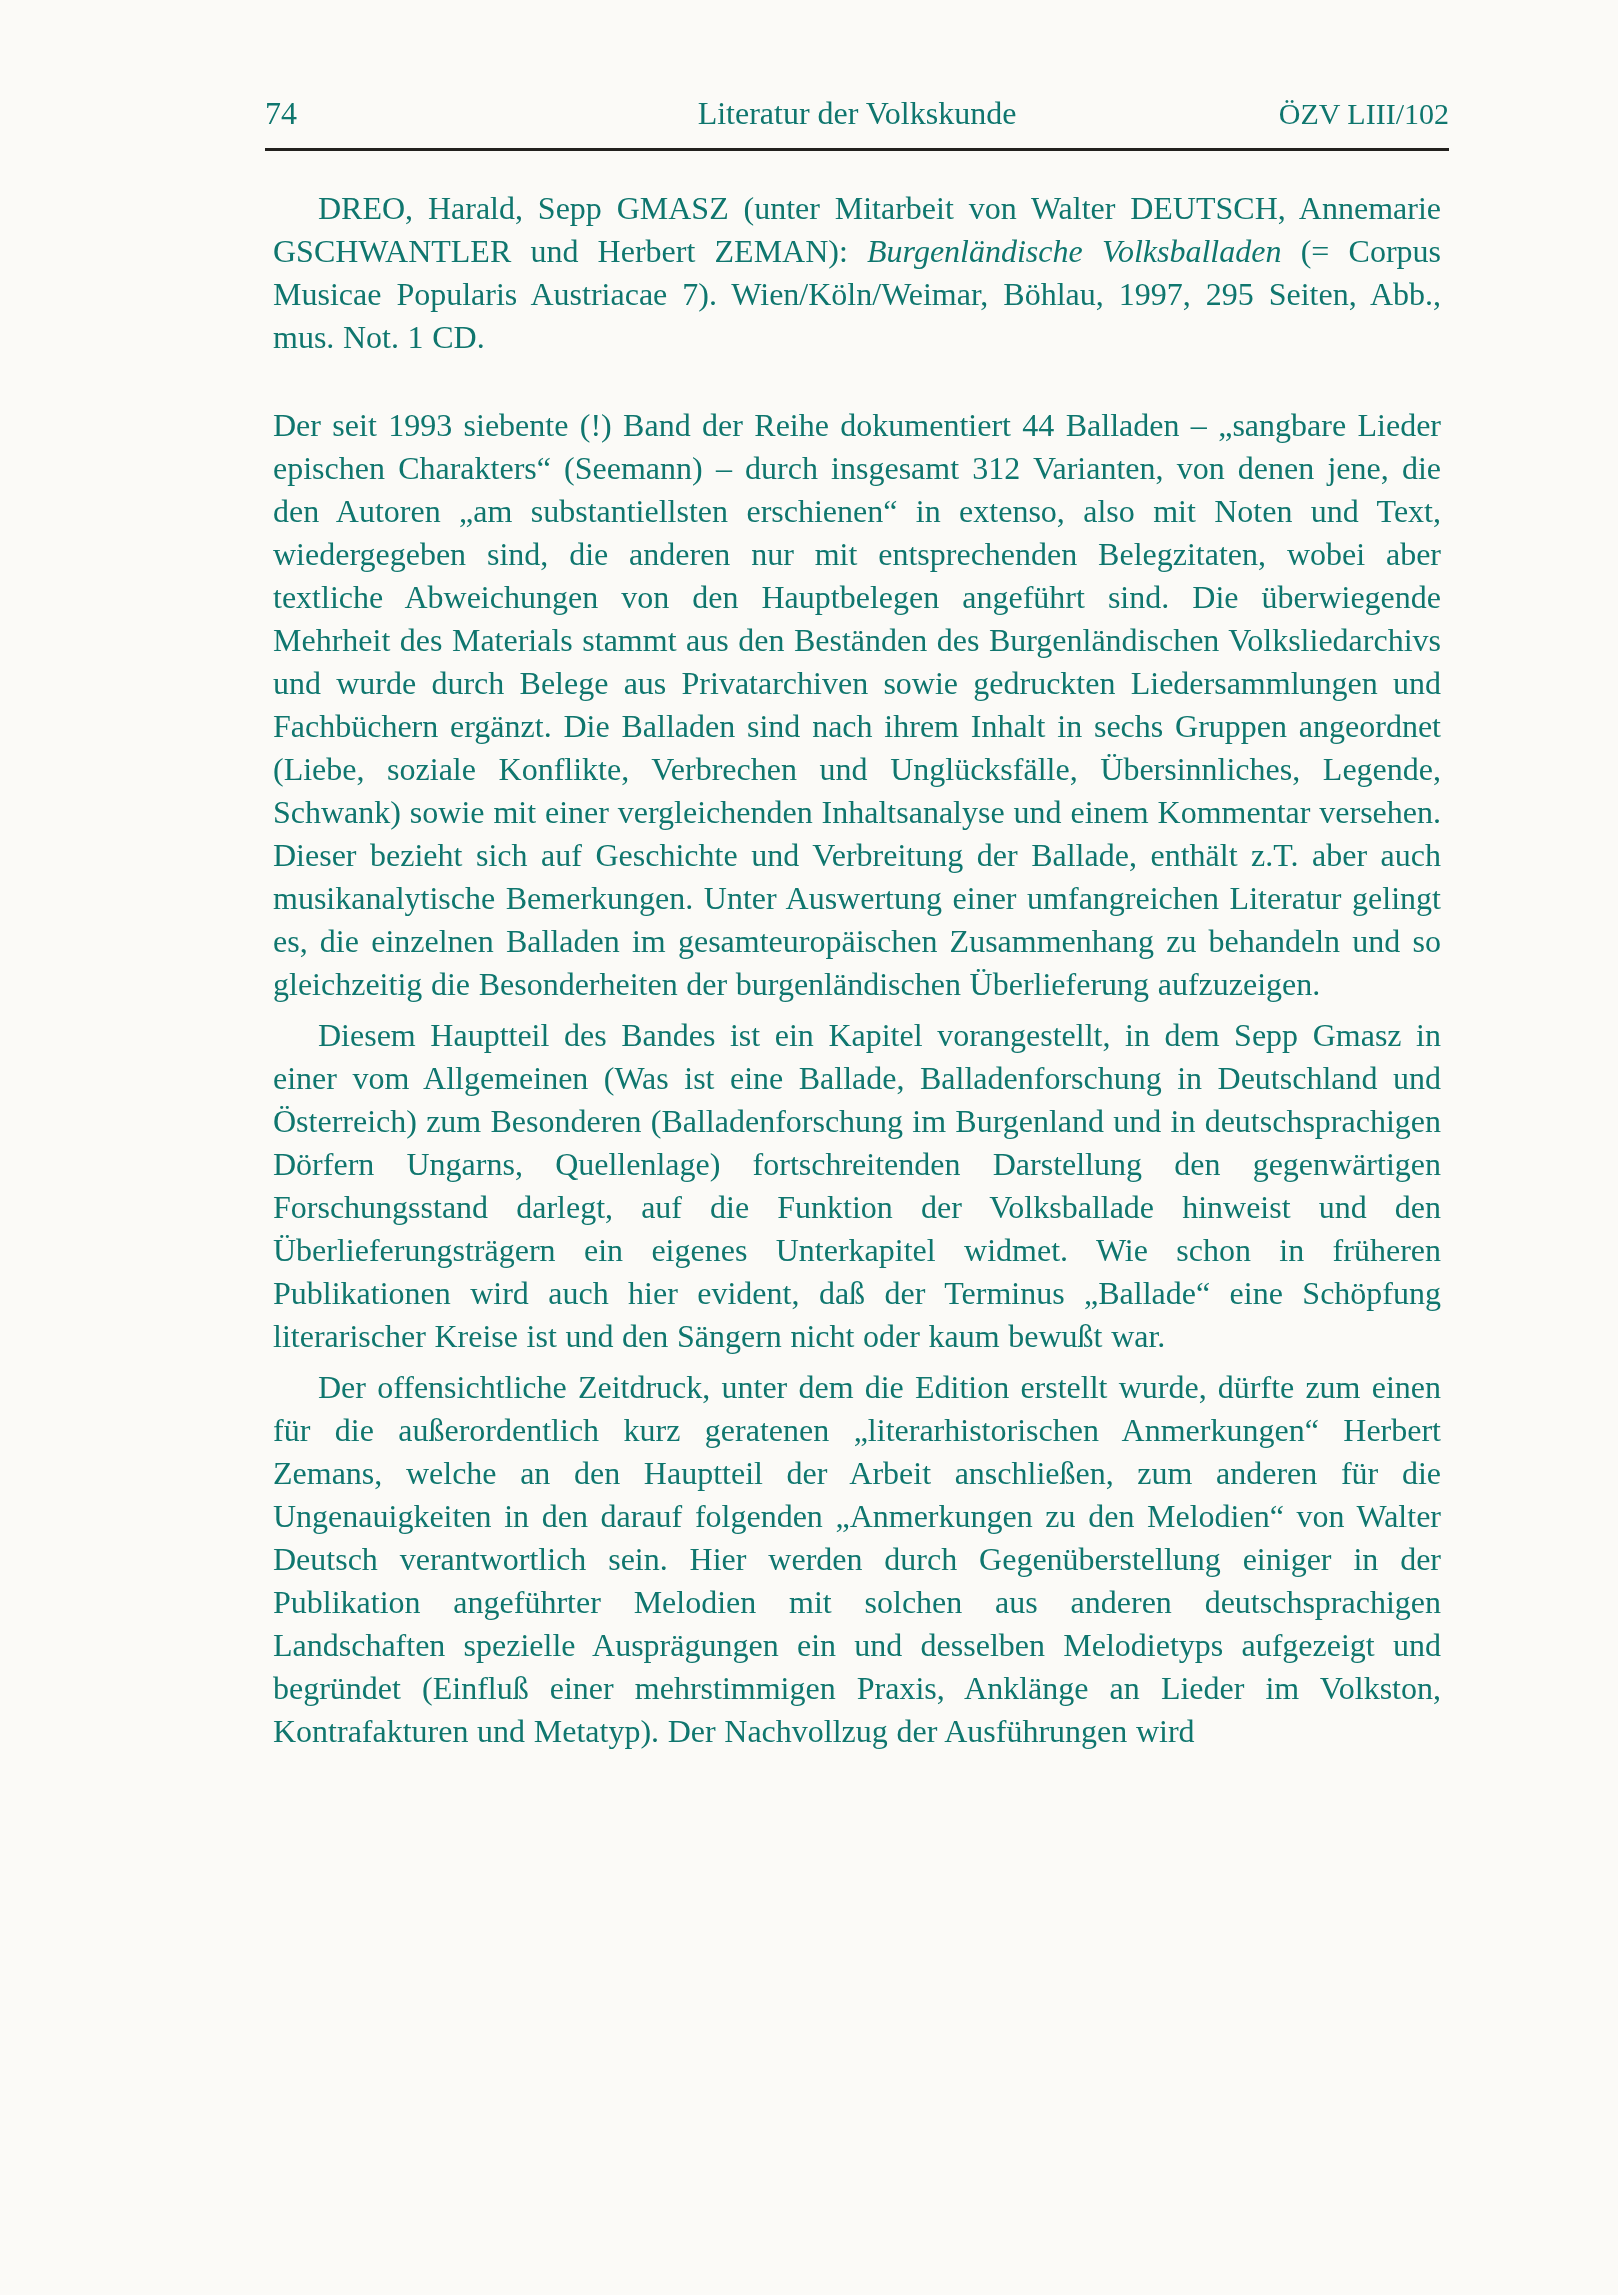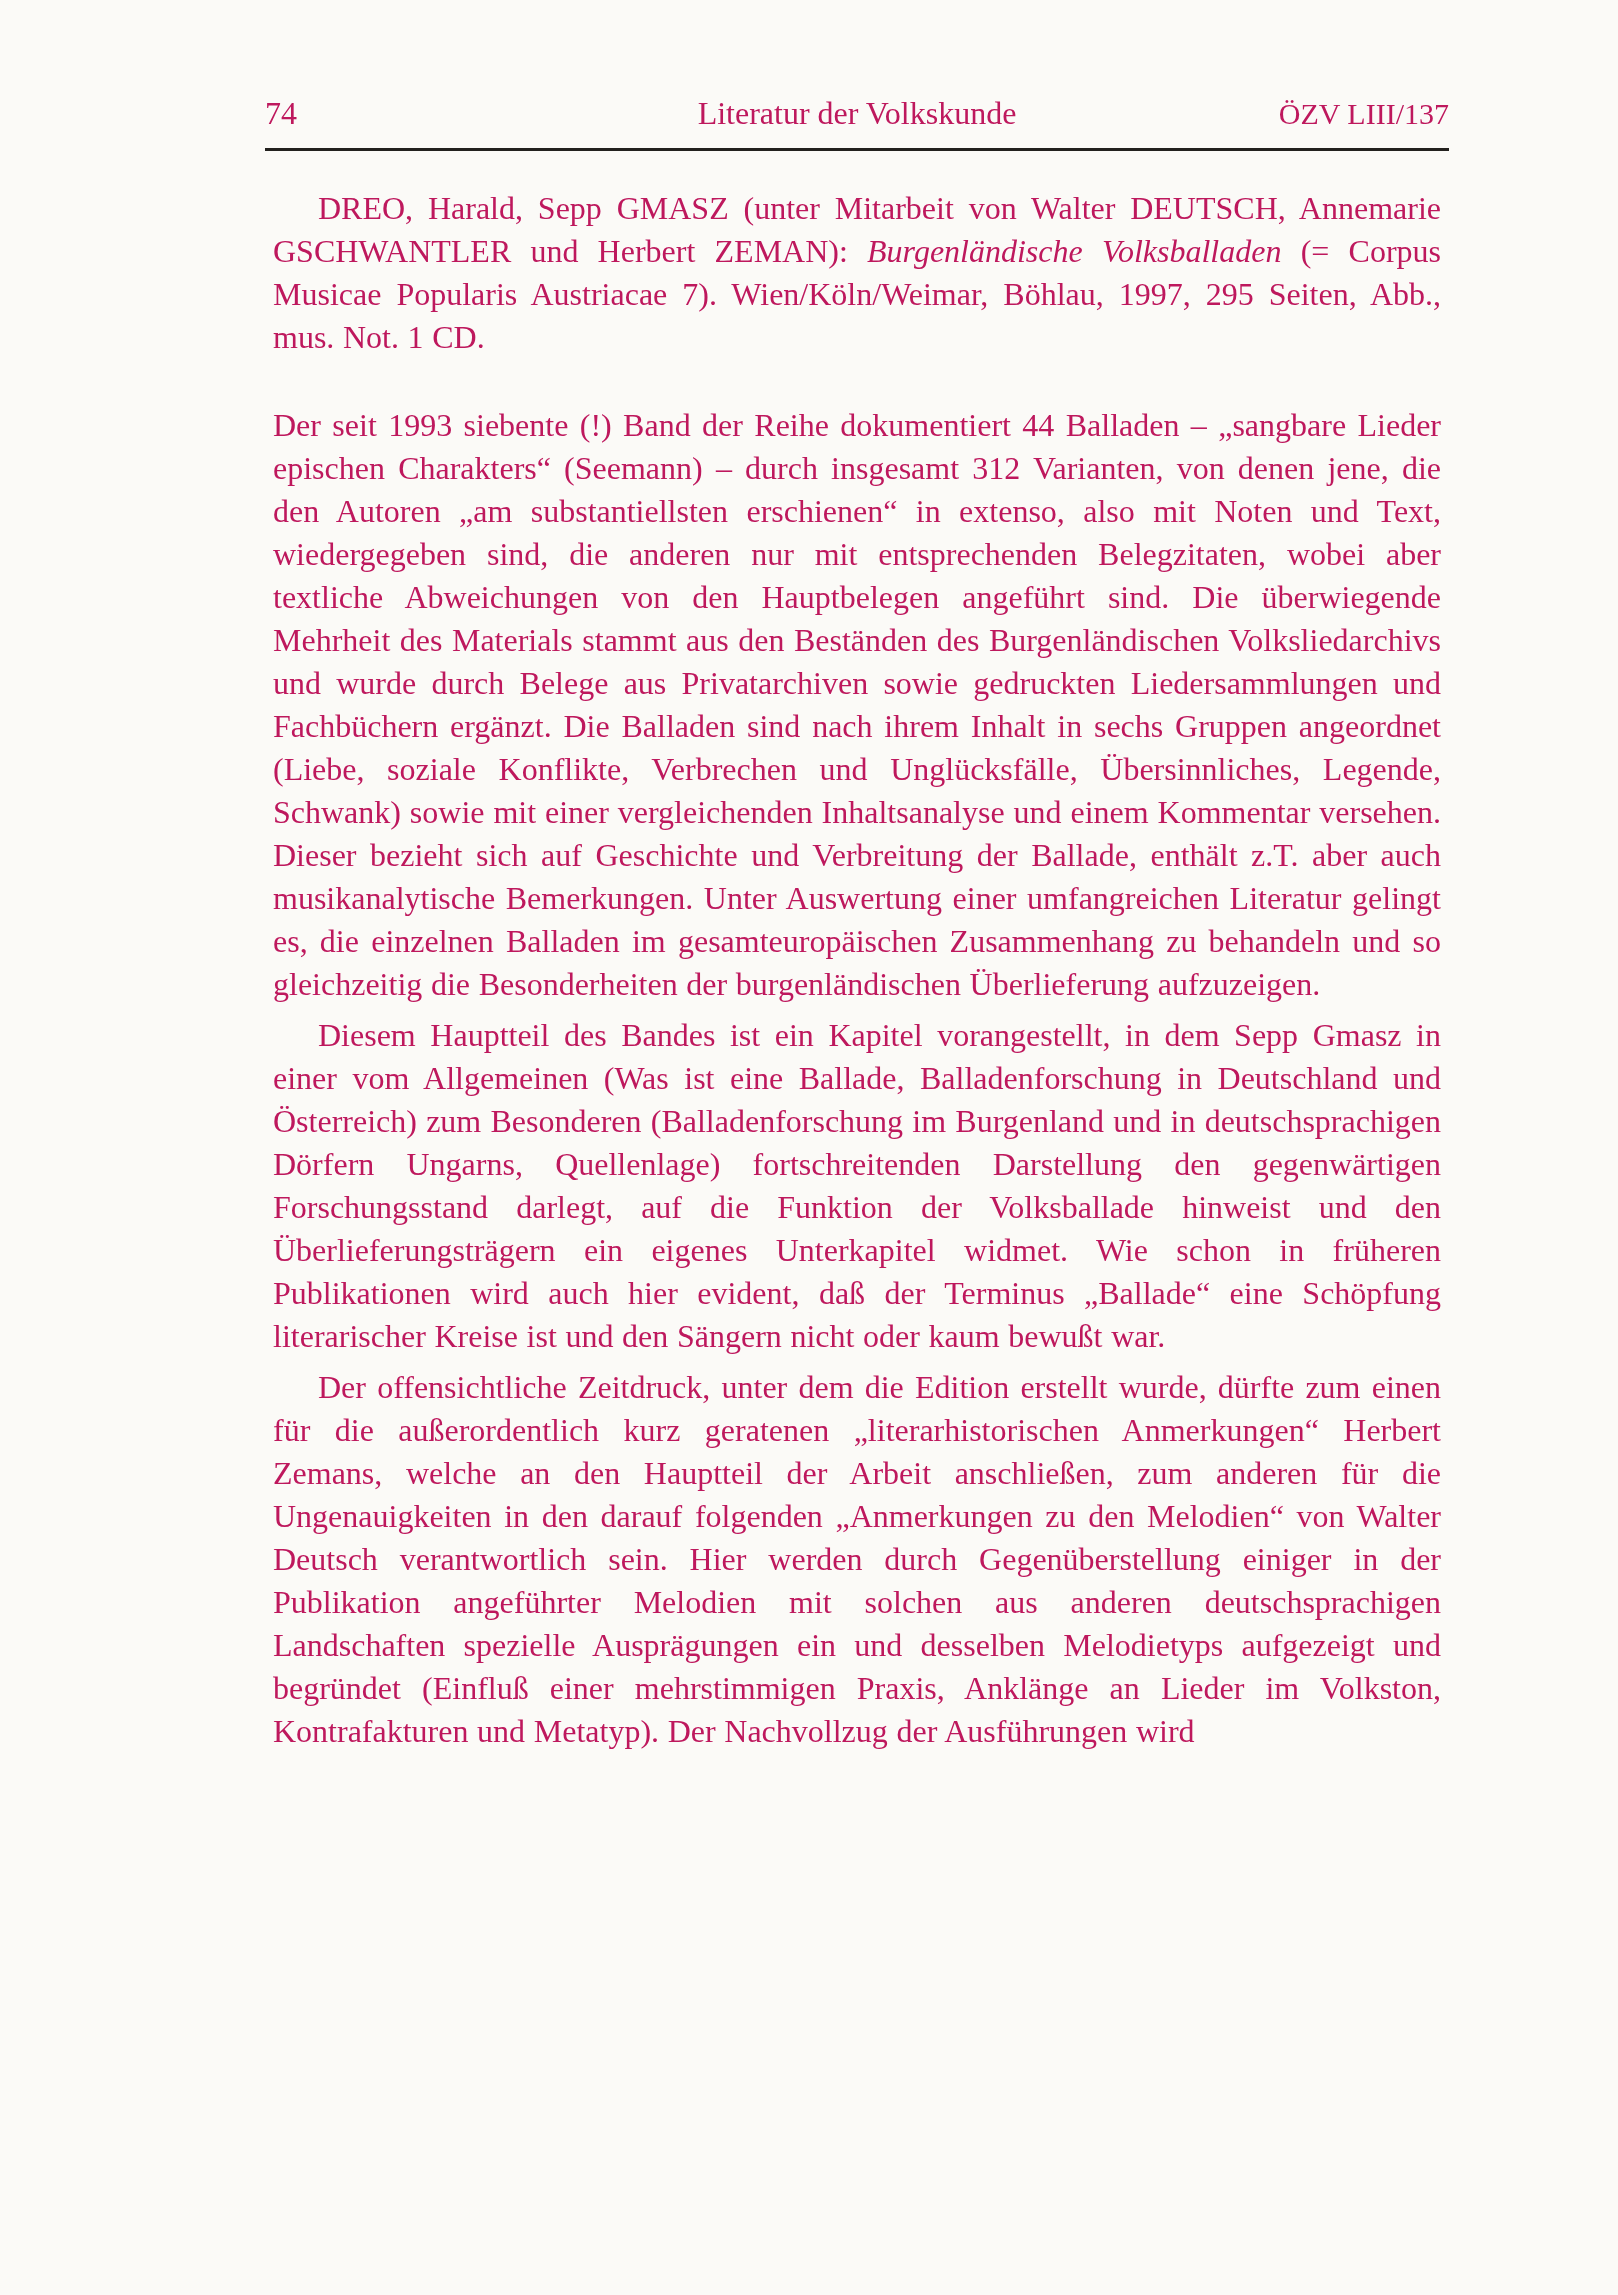--- a/index.html
+++ b/index.html
@@ -6,21 +6,21 @@
     margin: 0;
     padding: 0;
     background: #e9e9e7;
   }
   .page {
     position: relative;
     width: 1618px;
     height: 2295px;
     margin: 0 auto;
     background: #fbfaf7;
-    color: #be185d;
+    color: #0f766e;
     font-family: "Liberation Serif", "DejaVu Serif", serif;
     overflow: hidden;
   }
   .content {
     position: absolute;
     left: 265px;
     top: 95px;
     width: 1184px;
   }
   .header {
@@ -74,21 +74,21 @@
 </style>
 </head>
 <body>
 
 <div class="page">
   <div class="content">
 
     <div class="header">
       <span class="pagenum">74</span>
       <span class="running">Literatur der Volkskunde</span>
-      <span class="journal">ÖZV LIII/137</span>
+      <span class="journal">ÖZV LIII/102</span>
     </div>
 
     <div class="rule"></div>
 
     <p class="citation" lang="de"><span>DREO, Harald, Sepp GMASZ (unter Mitarbeit von Walter DEUTSCH, Annemarie GSCHWANTLER und Herbert ZEMAN): </span><em>Burgenländische Volksballaden</em><span> (= Corpus Musicae Popularis Austriacae 7). Wien/Köln/Weimar, Böhlau, 1997, 295 Seiten, Abb., mus. Not. 1 CD.</span></p>
 
     <p class="body first" lang="de">Der seit 1993 siebente (!) Band der Reihe dokumentiert 44 Balladen – „sangbare Lieder epischen Charakters“ (Seemann) – durch insgesamt 312 Varianten, von denen jene, die den Autoren „am substantiellsten erschienen“ in extenso, also mit Noten und Text, wiedergegeben sind, die anderen nur mit entsprechenden Belegzitaten, wobei aber textliche Abweichungen von den Hauptbelegen angeführt sind. Die überwiegende Mehrheit des Materials stammt aus den Beständen des Burgenländischen Volksliedarchivs und wurde durch Belege aus Privatarchiven sowie gedruckten Liedersammlungen und Fachbüchern ergänzt. Die Balladen sind nach ihrem Inhalt in sechs Gruppen angeordnet (Liebe, soziale Konflikte, Verbrechen und Unglücksfälle, Übersinnliches, Legende, Schwank) sowie mit einer vergleichenden Inhaltsanalyse und einem Kommentar versehen. Dieser bezieht sich auf Geschichte und Verbreitung der Ballade, enthält z.T. aber auch musikanalytische Bemerkungen. Unter Auswertung einer umfangreichen Literatur gelingt es, die einzelnen Balladen im gesamteuropäischen Zusammenhang zu behandeln und so gleichzeitig die Besonderheiten der burgenländischen Überlieferung aufzuzeigen.</p>
 
     <p class="body indent" lang="de">Diesem Hauptteil des Bandes ist ein Kapitel vorangestellt, in dem Sepp Gmasz in einer vom Allgemeinen (Was ist eine Ballade, Balladenforschung in Deutschland und Österreich) zum Besonderen (Balladenforschung im Burgenland und in deutschsprachigen Dörfern Ungarns, Quellenlage) fortschreitenden Darstellung den gegenwärtigen Forschungsstand darlegt, auf die Funktion der Volksballade hinweist und den Überlieferungsträgern ein eigenes Unterkapitel widmet. Wie schon in früheren Publikationen wird auch hier evident, daß der Terminus „Ballade“ eine Schöpfung literarischer Kreise ist und den Sängern nicht oder kaum bewußt war.</p>
 

